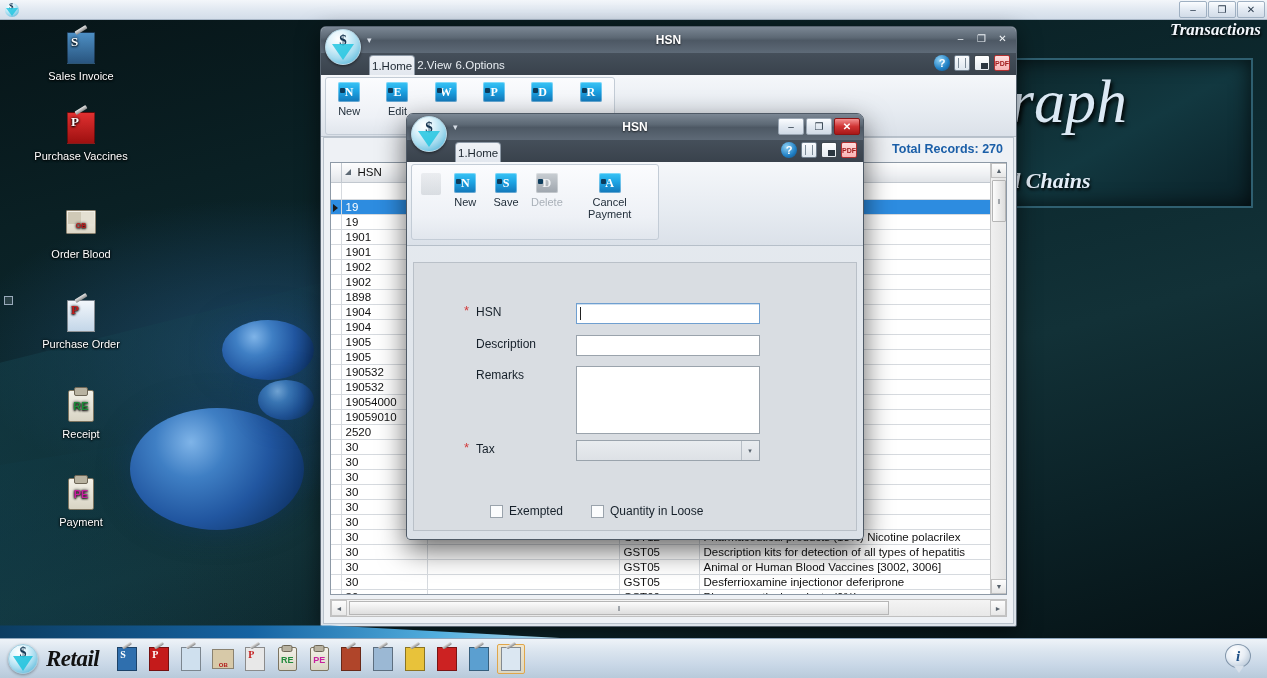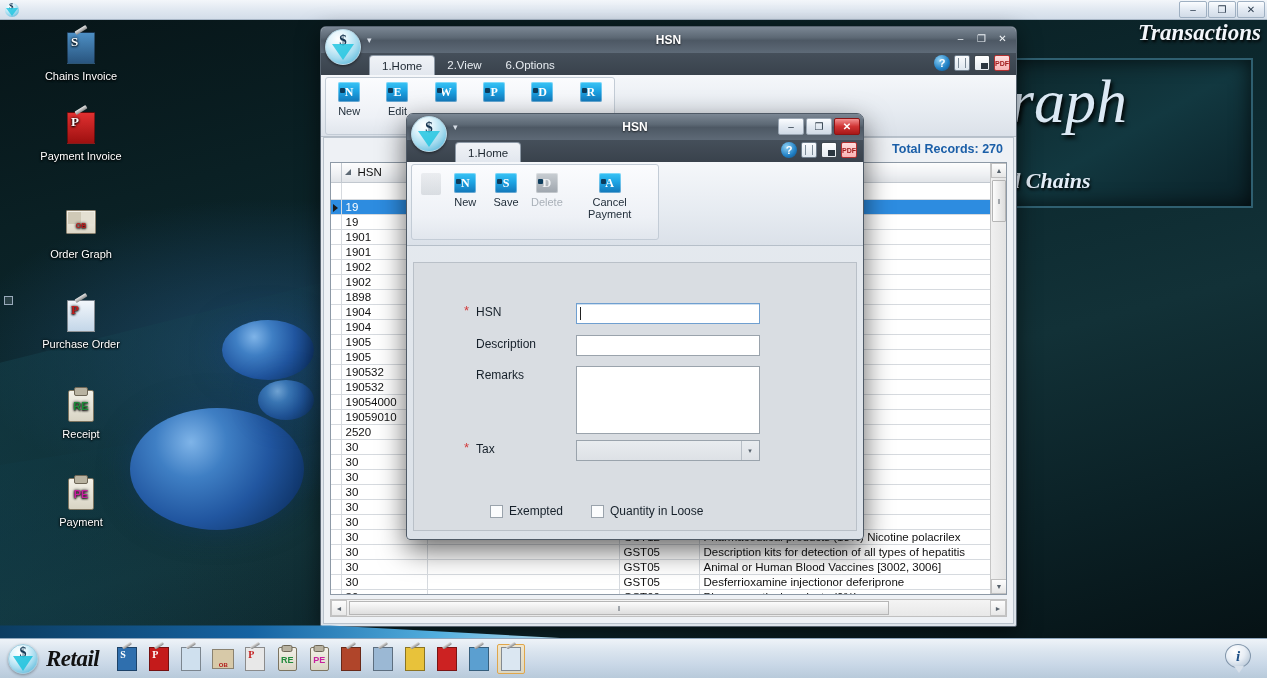--- a/index.html
+++ b/index.html
@@ -110,21 +110,21 @@
   }
 
   
   #brand-panel {
     position: absolute; right: 0; top: 20px; width: 272px; height: 230px;
     overflow: hidden;
   }
   #brand-transactions {
     position: absolute; right: 6px; top: 0px;
     font-family: "Liberation Serif", serif; font-style: italic; font-weight: bold;
-    font-size: 23px; color: #f2f6fb;
+    font-size: 17px; color: #f2f6fb;
     text-shadow: 1px 2px 3px #000;
     white-space: nowrap;
   }
   #brand-box {
     position: absolute; right: 14px; top: 38px; width: 248px; height: 150px;
     border: 2px solid #2f5f70;
     background: linear-gradient(150deg, #0d272c, #123840 50%, #0a2128);
     box-shadow: inset 0 0 20px rgba(0,0,0,.7);
     overflow: hidden;
   }
@@ -192,21 +192,21 @@
     display: flex; align-items: center; justify-content: center;
   }
   .win-btns .b.cl { color: #f2f5f8; }
 
   .ribbon-tabs {
     height: 22px; background: linear-gradient(#454f5a,#39424c);
     position: relative; padding-left: 48px;
     display: flex; align-items: flex-end; gap: 0px;
   }
   .rtab {
-    height: 20px; line-height: 20px; padding: 0 12px;
+    height: 20px; line-height: 20px; padding: 0 2px;
     font-size: 11.5px; color: #e7ecf1;
   }
   .rtab.active {
     background: linear-gradient(#f0f3f7,#e2e7ee);
     color: #1d2730; border-radius: 4px 4px 0 0;
     border: 1px solid #8d99a6; border-bottom: none;
   }
   .ribbon-right {
     position: absolute; right: 6px; top: 2px; display: flex; gap: 4px; align-items: center;
   }
@@ -508,42 +508,42 @@
     </div>
   </div>
 
   <div class="dicon" style="left:26px;top:32px;">
     <div class="glyph">
       <div class="doc-ico" style="background:linear-gradient(#4d8fc4,#29557f);">
         <div class="pin"></div>
           <div class="lbl" style="color:#fff;">S</div>
       </div>
     </div>
-    <span>Chains Invoice</span>
+    <span>Sales Invoice</span>
   </div>
 
   <div class="dicon" style="left:26px;top:112px;">
     <div class="glyph">
       <div class="doc-ico" style="background:linear-gradient(#e03030,#9e1010);">
         <div class="pin"></div>
           <div class="lbl" style="color:#fff;">P</div>
       </div>
     </div>
-    <span>Payment Invoice</span>
+    <span>Purchase Vaccines</span>
   </div>
 
   <div class="dicon" style="left:26px;top:206px;">
     <div class="glyph">
       <div style="width:30px;height:24px;margin:4px auto 0;background:linear-gradient(#f4f2ea,#ddd8c8);border:1px solid #8a8270;border-radius:1px;position:relative;">
         <div style="position:absolute;left:1px;top:1px;width:13px;height:12px;background:#cfc9b6;"></div>
         <div style="position:absolute;right:1px;top:1px;width:13px;height:12px;background:#e4e0d2;"></div>
         <div style="position:absolute;left:0;right:0;bottom:1px;text-align:center;font-size:7px;font-weight:bold;color:#c01818;">OB</div>
       </div>
     </div>
-    <span>Order Graph</span>
+    <span>Order Blood</span>
   </div>
 
   <div class="dicon" style="left:26px;top:300px;">
     <div class="glyph">
       <div class="doc-ico" style="background:linear-gradient(#f2f6fb,#c3d6e8);">
         <div class="pin"></div>
           <div class="lbl" style="color:#c41b1b;">P</div>
       </div>
     </div>
     <span>Purchase Order</span>

